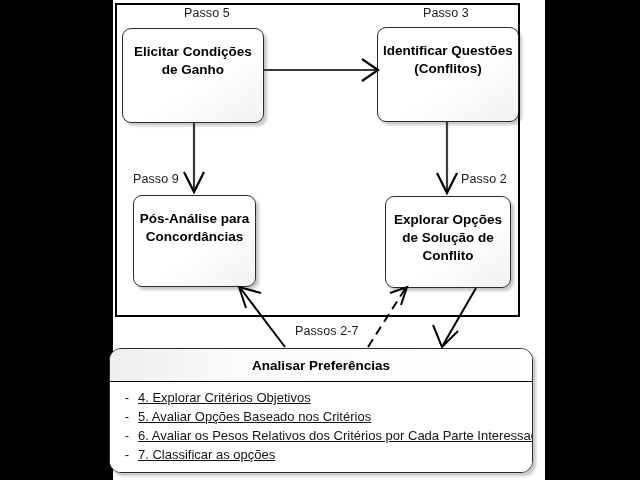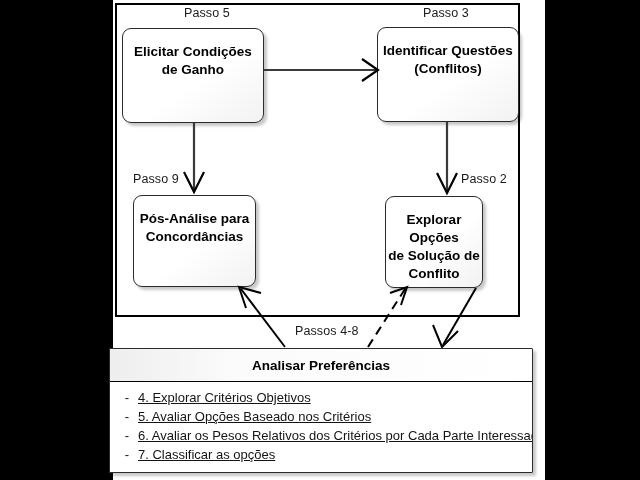--- a/index.html
+++ b/index.html
@@ -71,21 +71,21 @@
     white-space: pre-line;
   }
   
   #pref-block {
     position: absolute;
     left: -4px;
     top: 348px;
     width: 424px;
     box-sizing: border-box;
     border: 1.6px solid #2b2b2b;
-    border-radius: 1px;
+    border-radius: 12px;
     background: #ffffff;
     box-shadow: 3px 3px 3px rgba(0,0,0,0.22);
     overflow: hidden;
   }
   #pref-header {
     height: 32px;
     background: linear-gradient(to right, #eeeeee 0%, #fbfbfb 30%, #ffffff 100%);
     border-bottom: 1.8px solid #000000;
     display: flex;
     align-items: center;
@@ -138,38 +138,38 @@
     <div id="group-frame"></div>
 
     <div class="step-label" style="left:71px; top:6px;">Passo 5</div>
 
     <div class="step-label" style="left:310px; top:6px;">Passo 3</div>
 
     <div class="step-label" style="left:20px; top:172px;">Passo 9</div>
 
     <div class="step-label" style="left:348px; top:172px;">Passo 2</div>
 
-    <div class="step-label" style="left:182px; top:324px;">Passos 4-8</div>
+    <div class="step-label" style="left:182px; top:324px;">Passos 2-7</div>
 
     <div class="proc-box" style="left:9px; top:28px; width:142px; height:95px;">
       <div class="proc-text">Elicitar Condições
 de Ganho</div>
     </div>
 
     <div class="proc-box" style="left:20px; top:195px; width:123px; height:92px;">
       <div class="proc-text">Pós-Análise para
 Concordâncias</div>
     </div>
 
     <div class="proc-box" style="left:264px; top:27px; width:142px; height:95px;">
       <div class="proc-text">Identificar Questões
 (Conflitos)</div>
     </div>
 
-    <div class="proc-box" style="left:272px; top:196px; width:98px; height:92px;">
+    <div class="proc-box" style="left:272px; top:196px; width:126px; height:92px;">
       <div class="proc-text">Explorar Opções
 de Solução de
 Conflito</div>
     </div>
 
     <svg class="overlay" viewBox="0 0 432 480" xmlns="http://www.w3.org/2000/svg">
 
       <g>
         <line x1="151" y1="70" x2="264" y2="70" stroke="#3a3a3a" stroke-width="2.2"></line>
         <polyline points="249,59 265,70 249,81" fill="none" stroke="#000000" stroke-width="2.2"></polyline>

